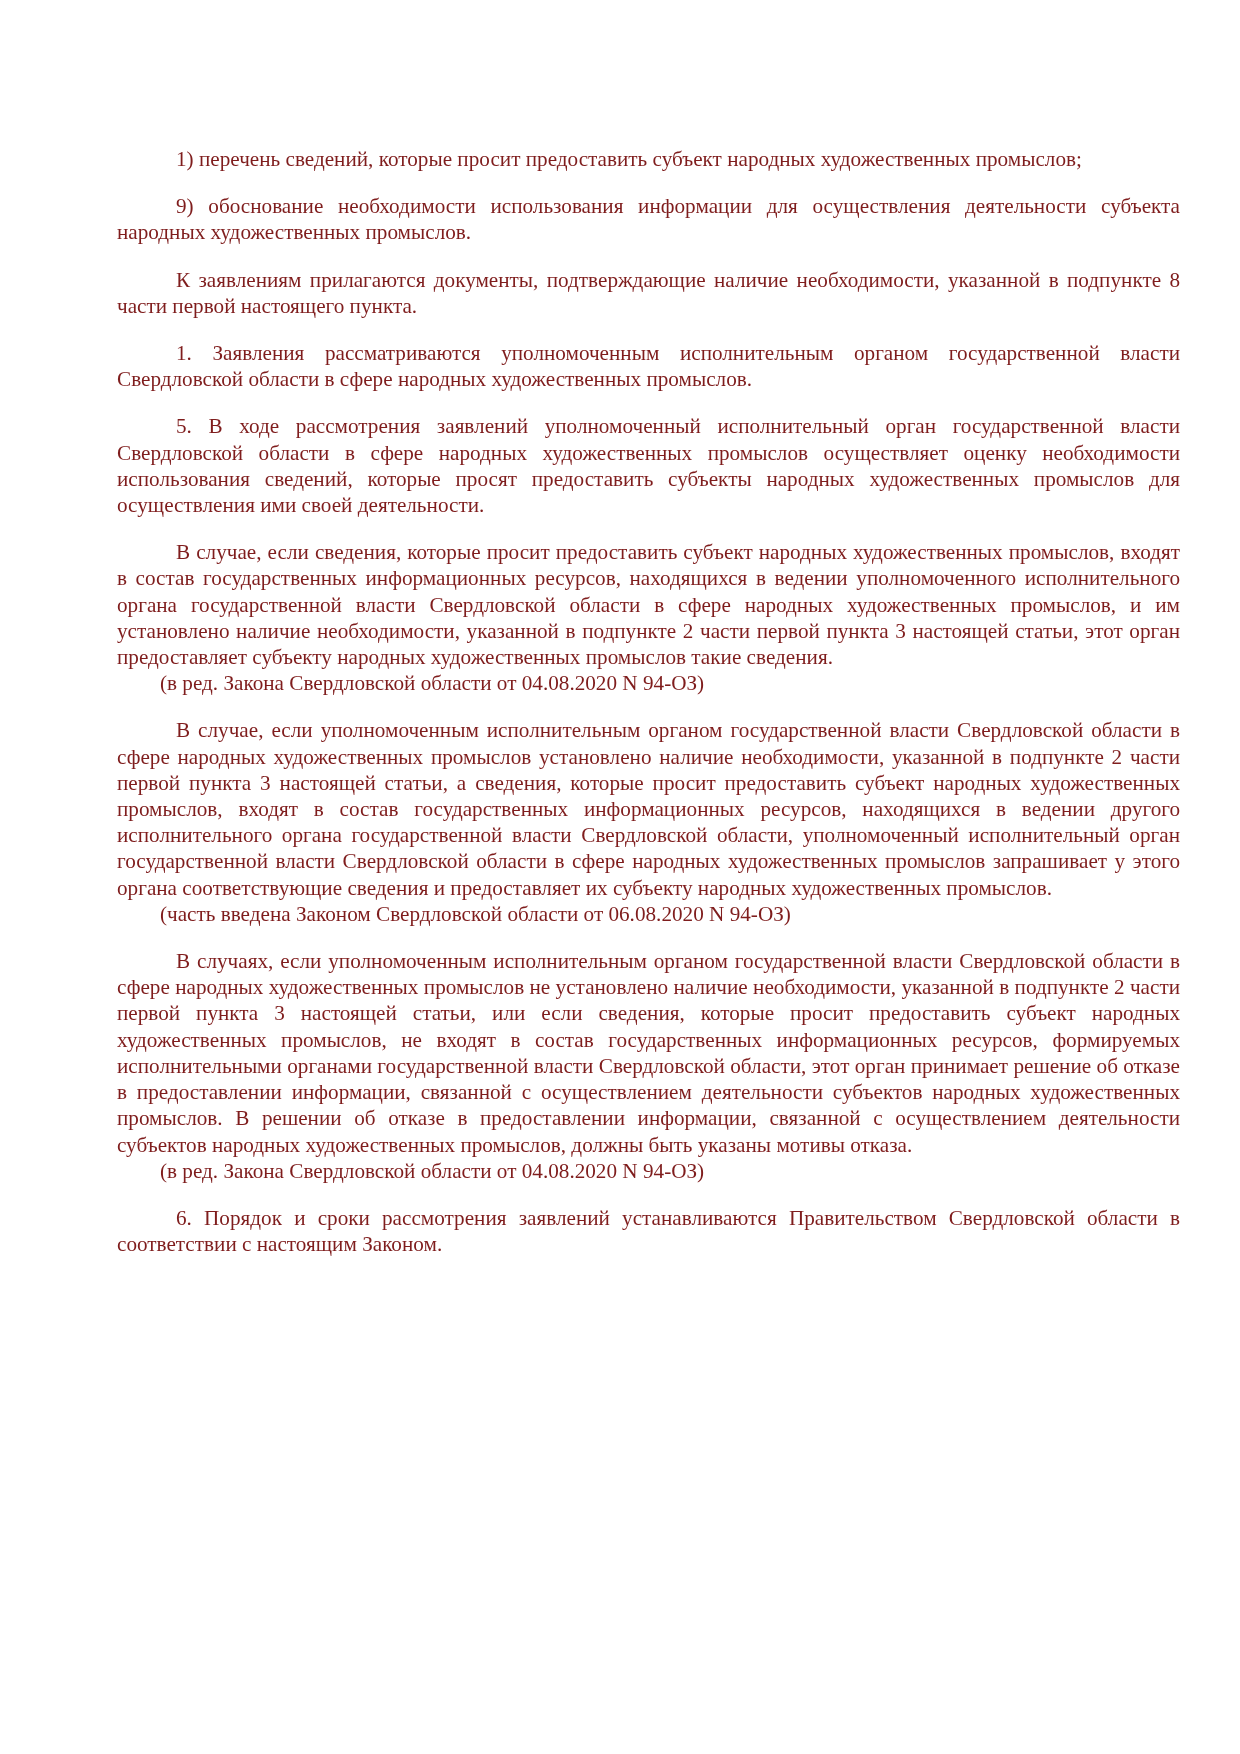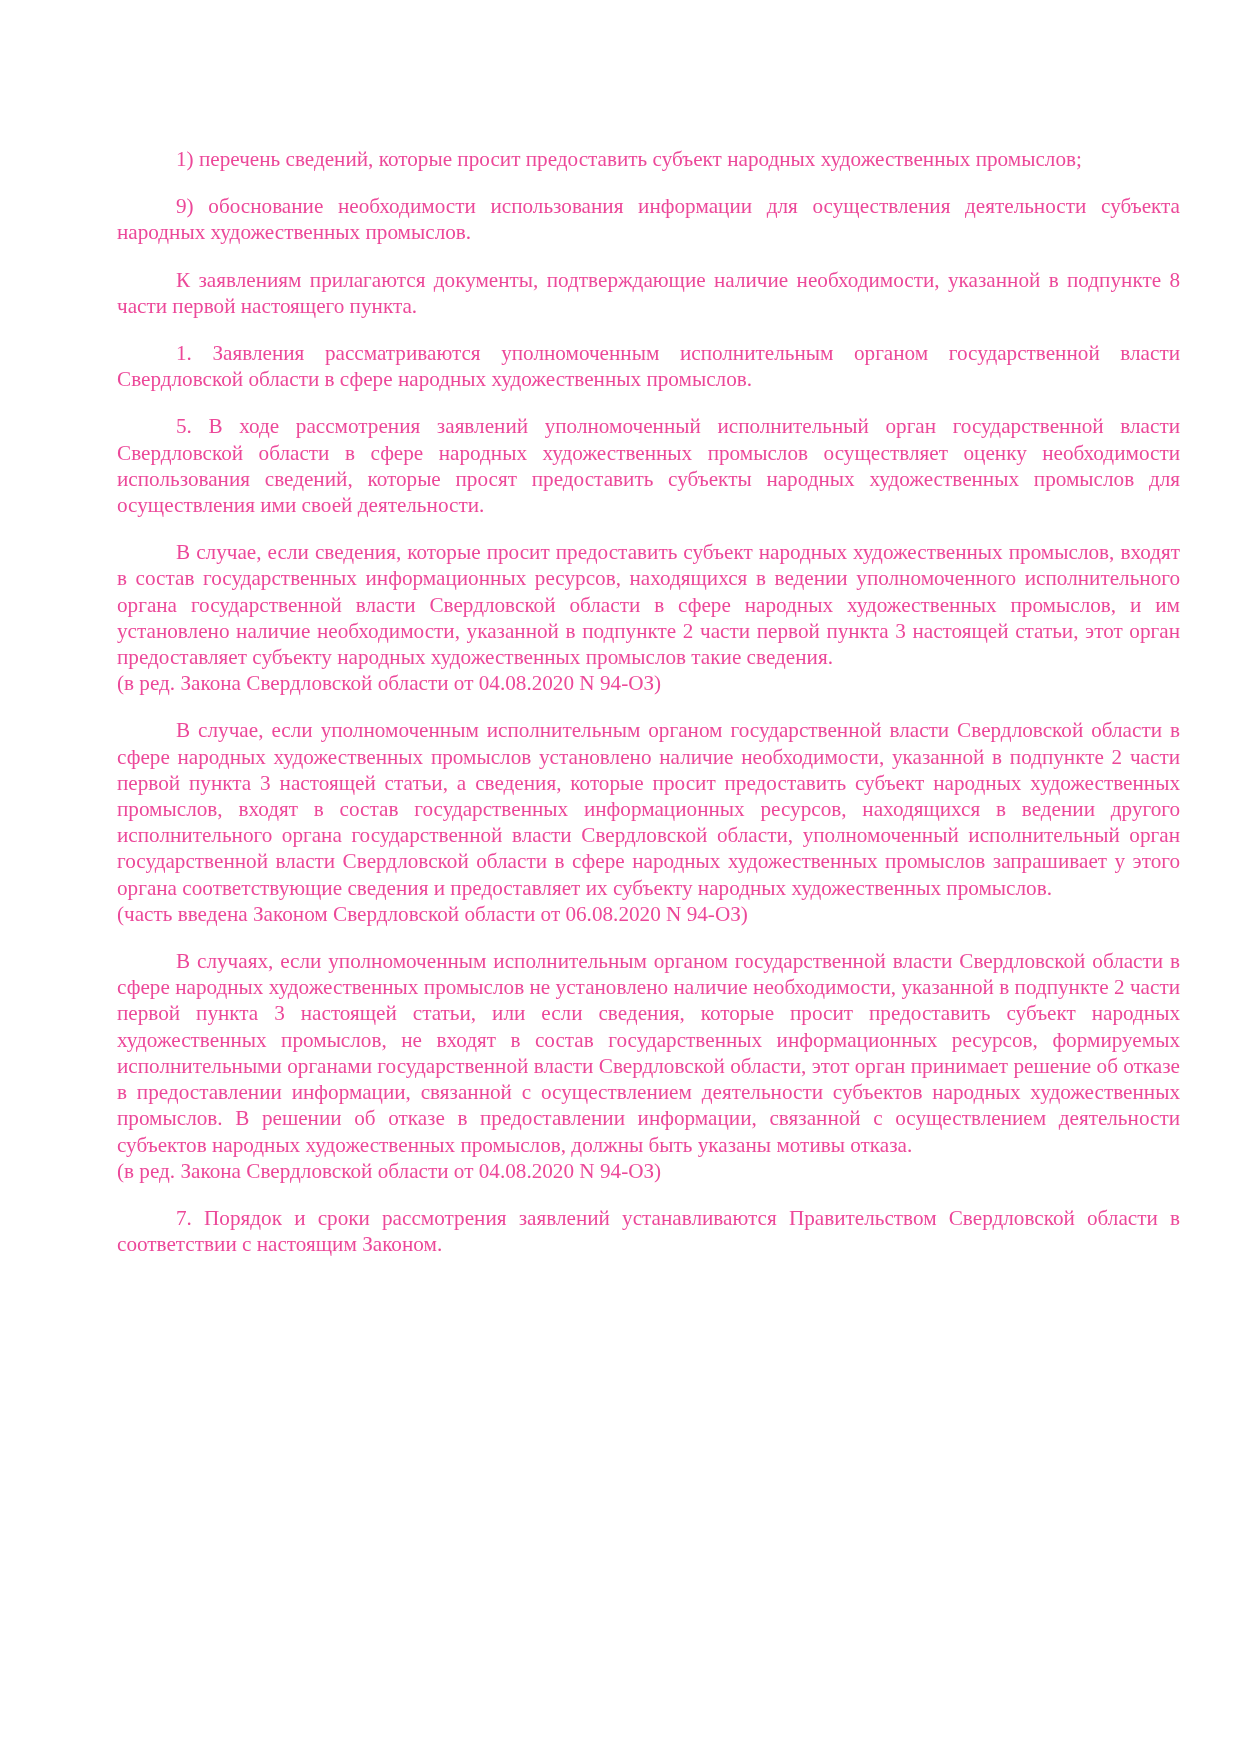--- a/index.html
+++ b/index.html
@@ -14,31 +14,32 @@
       overflow: hidden;
     }
     .page {
       position: absolute;
       left: 117px;
       top: 146px;
       width: 1063px;
       font-family: "Liberation Serif", "DejaVu Serif", serif;
       font-size: 21.2px;
       line-height: 26.2px;
-      color: #ec4899;
+      color: #7f1d1d;
     }
     .para {
       margin: 0 0 21px 0;
       text-align: justify;
       text-indent: 59px;
     }
     .para .note {
       display: block;
       text-indent: 0;
       text-align: left;
+      margin-left: 43px;
     }
     .para .body-text {
       display: block;
     }
   </style>
 </head>
 <body>
 
 <div class="page">
 
@@ -71,16 +72,16 @@
     <span class="body-text">В случае, если уполномоченным исполнительным органом государственной власти Свердловской области в сфере народных художественных промыслов установлено наличие необходимости, указанной в подпункте 2 части первой пункта 3 настоящей статьи, а сведения, которые просит предоставить субъект народных художественных промыслов, входят в состав государственных информационных ресурсов, находящихся в ведении другого исполнительного органа государственной власти Свердловской области, уполномоченный исполнительный орган государственной власти Свердловской области в сфере народных художественных промыслов запрашивает у этого органа соответствующие сведения и предоставляет их субъекту народных художественных промыслов.</span>
     <span class="note">(часть введена Законом Свердловской области от 06.08.2020 N 94-ОЗ)</span>
   </p>
 
   <p class="para">
     <span class="body-text">В случаях, если уполномоченным исполнительным органом государственной власти Свердловской области в сфере народных художественных промыслов не установлено наличие необходимости, указанной в подпункте 2 части первой пункта 3 настоящей статьи, или если сведения, которые просит предоставить субъект народных художественных промыслов, не входят в состав государственных информационных ресурсов, формируемых исполнительными органами государственной власти Свердловской области, этот орган принимает решение об отказе в предоставлении информации, связанной с осуществлением деятельности субъектов народных художественных промыслов. В решении об отказе в предоставлении информации, связанной с осуществлением деятельности субъектов народных художественных промыслов, должны быть указаны мотивы отказа.</span>
     <span class="note">(в ред. Закона Свердловской области от 04.08.2020 N 94-ОЗ)</span>
   </p>
 
   <p class="para">
-    <span class="body-text">7. Порядок и сроки рассмотрения заявлений устанавливаются Правительством Свердловской области в соответствии с настоящим Законом.</span>
+    <span class="body-text">6. Порядок и сроки рассмотрения заявлений устанавливаются Правительством Свердловской области в соответствии с настоящим Законом.</span>
   </p>
 
 </div>
 
 </body></html>

